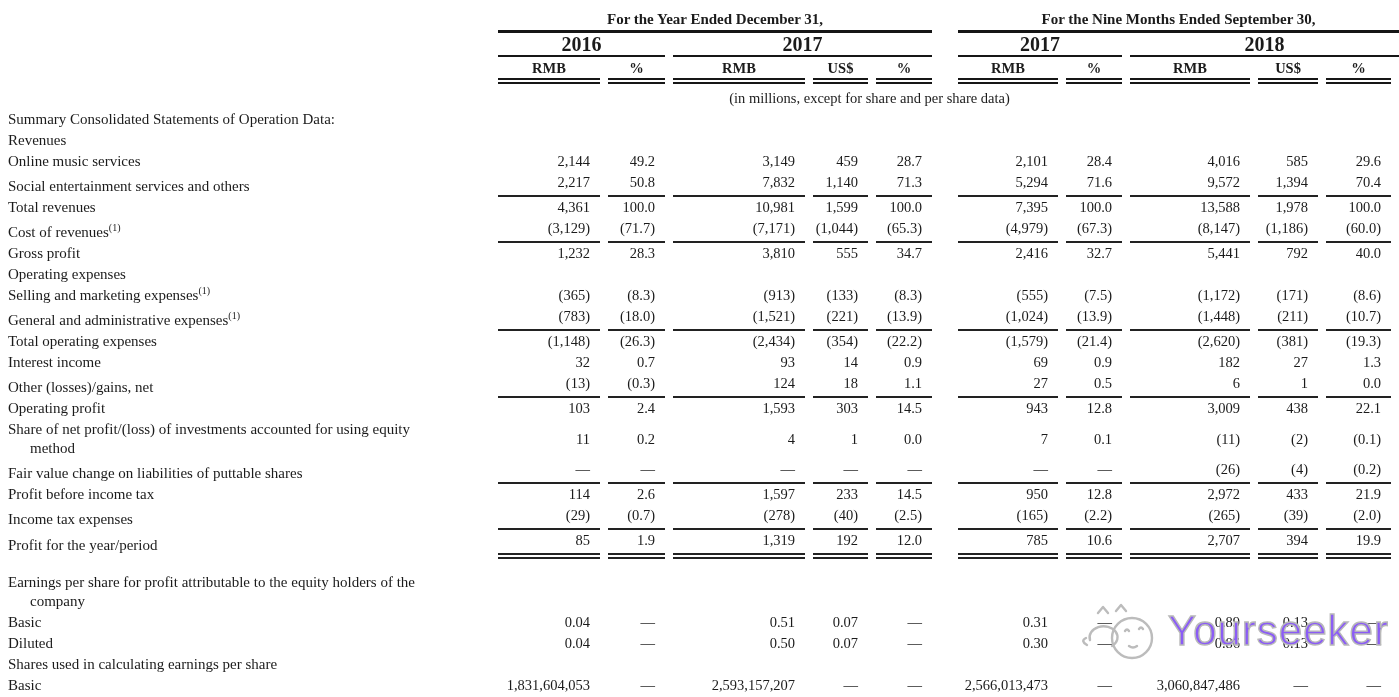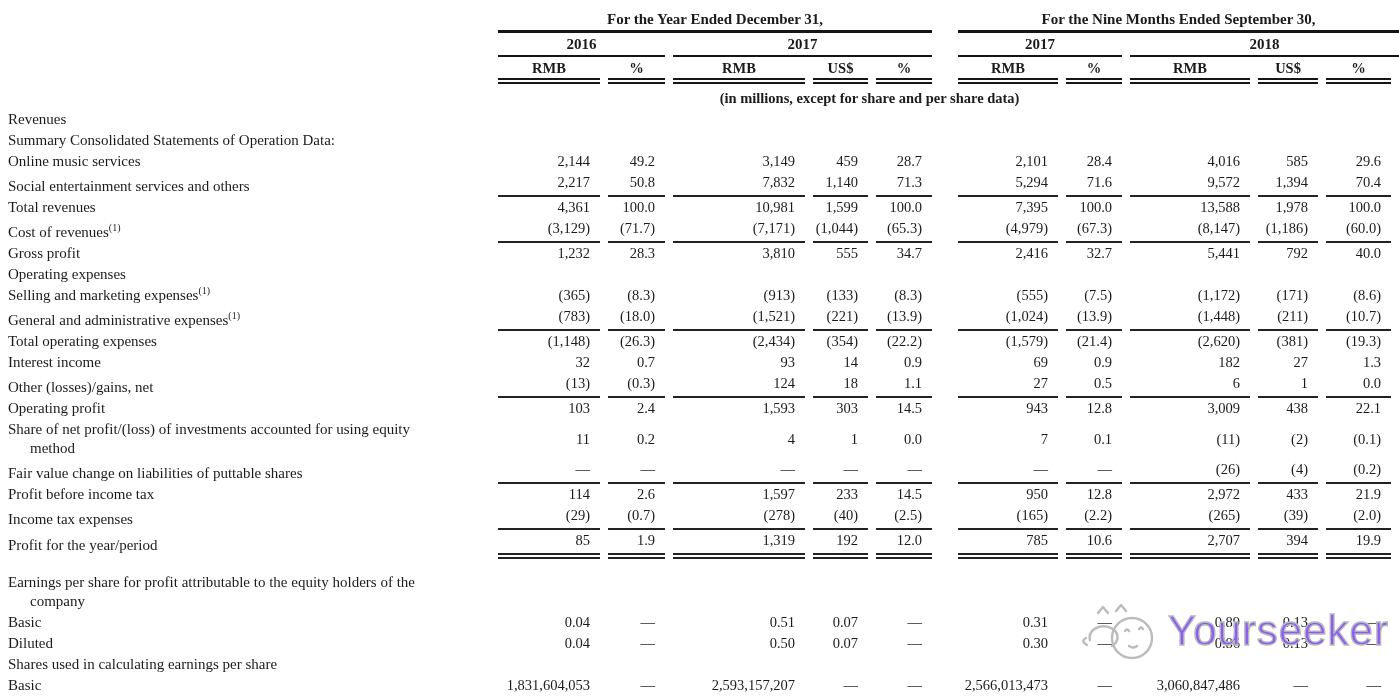--- a/index.html
+++ b/index.html
@@ -23,26 +23,26 @@
   
   .u { display: block; margin-left: 8px; padding: 0 10px 1px 0; text-align: right; }
   th .u { text-align: center; padding-right: 0; font-weight: bold; }
   .u2 { margin-left: 26px !important; }
   .c10 .u { margin-right: 8px; }
 
   
   tr.h1 th { padding-top: 10px; }
   tr.h1 th .u { border-bottom: 3px solid #161616; font-size: 15px; line-height: 19px; padding-bottom: 1px; }
   tr.h2 th { padding-top: 2px; }
-  tr.h2 th .u { border-bottom: 2px solid #161616; font-size: 15px; line-height: 19px; }
+  tr.h2 th .u { border-bottom: 2px solid #161616; font-size: 20px; line-height: 19px; }
   tr.h3 th { padding-top: 2px; padding-bottom: 7px; }
   tr.h3 th .u { border-bottom: 2px solid #161616; position: relative; font-size: 14.5px; line-height: 18px; }
   tr.h3 th .u::after { content: ""; position: absolute; left: 0; right: 0; bottom: -6px; border-top: 2px solid #161616; }
   th.note {
-    font-weight: bold; font-size: 14.5px;
+    font-weight: normal; font-size: 14.5px;
     line-height: 19px; padding: 2px 150px 1px 0;
   }
 
   
   td.lbl { text-align: left; font-size: 15px; line-height: 19px; padding: 1px 0 1px 8px; }
   td.lbl.ind1 { }
   td.lbl sup { font-size: 10px; line-height: 0; }
   .l2 { padding-left: 22px; }
   td.v { font-size: 14.5px; line-height: 19px; padding-top: 1px; }
   tr.b { font-weight: bold; }
@@ -146,54 +146,54 @@
             <span class="u">%</span>
           </th>
       </tr>
       <tr class="h4">
         <th></th>
         <th colspan="10" class="note">(in millions, except for share and per share data)</th>
       </tr>
     </thead>
     <tbody>
         <tr class="b">
+          <td class="lbl ind0">Summary Consolidated Statements of Operation Data:</td>
+          <td class="v c1">
+            <span class="u"></span>
+          </td>
+          <td class="v c2">
+            <span class="u"></span>
+          </td>
+          <td class="v c3">
+            <span class="u"></span>
+          </td>
+          <td class="v c4">
+            <span class="u"></span>
+          </td>
+          <td class="v c5">
+            <span class="u"></span>
+          </td>
+          <td class="v c6">
+            <span class="u u2"></span>
+          </td>
+          <td class="v c7">
+            <span class="u"></span>
+          </td>
+          <td class="v c8">
+            <span class="u"></span>
+          </td>
+          <td class="v c9">
+            <span class="u"></span>
+          </td>
+          <td class="v c10">
+            <span class="u"></span>
+          </td>
+        </tr>
+        <tr class="b">
           <td class="lbl ind0">Revenues</td>
-          <td class="v c1">
-            <span class="u"></span>
-          </td>
-          <td class="v c2">
-            <span class="u"></span>
-          </td>
-          <td class="v c3">
-            <span class="u"></span>
-          </td>
-          <td class="v c4">
-            <span class="u"></span>
-          </td>
-          <td class="v c5">
-            <span class="u"></span>
-          </td>
-          <td class="v c6">
-            <span class="u u2"></span>
-          </td>
-          <td class="v c7">
-            <span class="u"></span>
-          </td>
-          <td class="v c8">
-            <span class="u"></span>
-          </td>
-          <td class="v c9">
-            <span class="u"></span>
-          </td>
-          <td class="v c10">
-            <span class="u"></span>
-          </td>
-        </tr>
-        <tr class="b">
-          <td class="lbl ind0">Summary Consolidated Statements of Operation Data:</td>
           <td class="v c1">
             <span class="u"></span>
           </td>
           <td class="v c2">
             <span class="u"></span>
           </td>
           <td class="v c3">
             <span class="u"></span>
           </td>
           <td class="v c4">

